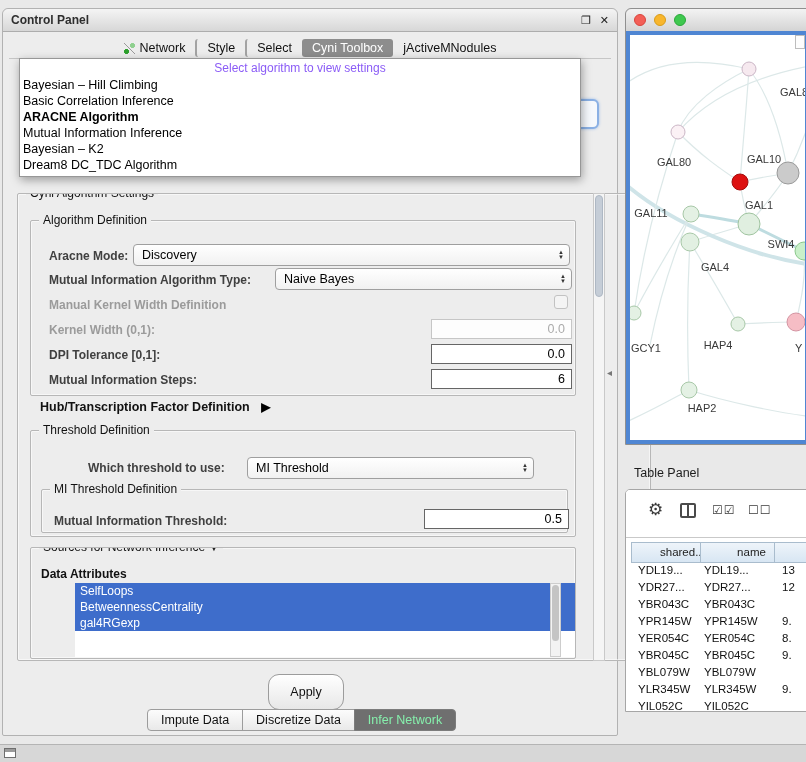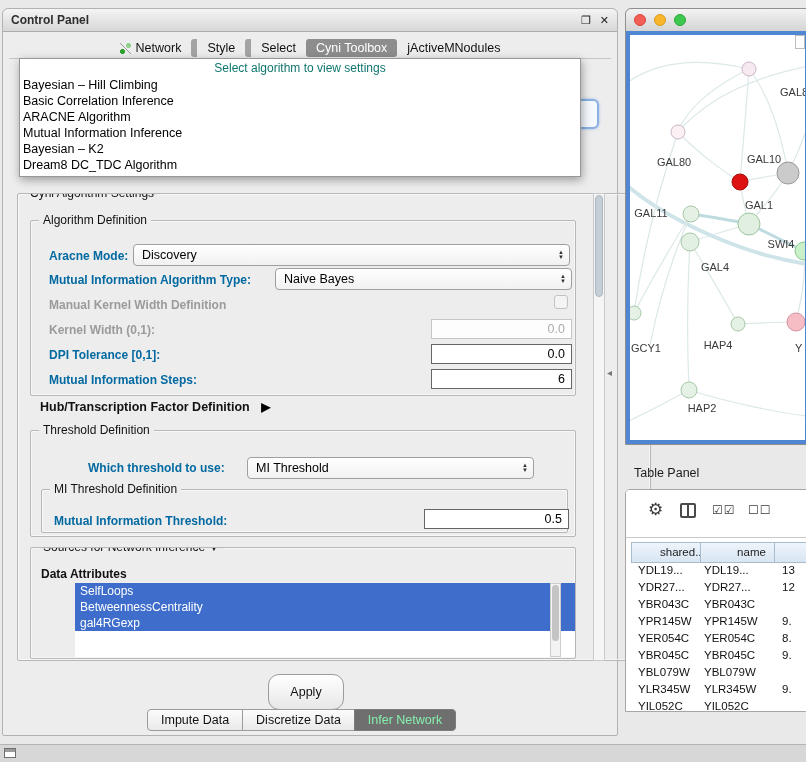--- a/index.html
+++ b/index.html
@@ -17,59 +17,59 @@
   .cp-titlebar{
     height:22px;display:flex;align-items:center;padding:0 8px;
     background:linear-gradient(#f4f4f4,#d7d7d7);
     border-bottom:1px solid #adadad;border-radius:6px 6px 0 0;
     font-size:12px;font-weight:bold;color:#2e2e2e;
   }
   .cp-winbtns{margin-left:auto;display:flex;gap:9px;font-weight:normal;}
   .winbtn{font-size:11px;color:#222;cursor:default;line-height:12px;}
   .cp-tabs{position:absolute;left:0;top:29px;width:100%;display:flex;justify-content:center;align-items:center;height:20px;}
   .tab{display:flex;align-items:center;padding:2px 10px;font-size:12.5px;color:#111;border-radius:3px;}
-  .cp-tabs .tab + .tab{border-left:6px solid #a3a3a3;border-radius:3px;}
+  .cp-tabs .tab + .tab{border-left:2px solid #a3a3a3;border-radius:3px;}
   .tab.active{background:var(--active-tab-gray,#8d8d8d);color:#fff;border-left:none !important;}
   .tab.active + .tab{border-left:none;}
   .net-glyph{display:inline-block;width:11px;height:11px;margin-right:5px;
     background:
       radial-gradient(circle at 2.5px 8.5px,#2da02d 2.2px,transparent 2.8px),
       radial-gradient(circle at 8.5px 2.5px,#8fd08f 2.2px,transparent 2.8px),
       linear-gradient(45deg,transparent 46%,#9a9a9a 46%,#9a9a9a 54%,transparent 54%);}
   .tab-underline{position:absolute;left:6px;right:6px;top:49px;border-top:1px solid #c6c6c6;}
 
   
   .combo-fragment{position:absolute;left:574px;top:90px;width:18px;height:26px;
     background:#f5f8fc;border:2px solid #8ab0e4;border-radius:0 6px 6px 0;
     box-shadow:0 0 3px #9dbdea;z-index:5;}
 
   
   .algo-popup{position:absolute;left:16px;top:49px;width:560px;z-index:30;
     background:#fff;border:1px solid #979797;box-shadow:1px 3px 9px rgba(0,0,0,.35);
     padding:1px 0 3px 0;}
-  .algo-placeholder{height:17px;line-height:17px;text-align:center;color:#0f766e;font-size:12px;}
+  .algo-placeholder{height:17px;line-height:17px;text-align:center;color:#8b5cf6;font-size:12px;}
   .algo-item{height:16px;line-height:16px;padding-left:3px;font-size:12.5px;color:#000;white-space:nowrap;}
-  .algo-item.selected{font-weight:normal;}
+  .algo-item.selected{font-weight:bold;}
 
   
   .fieldset{position:absolute;border:1px solid #b7b7b7;border-radius:2px;box-sizing:border-box;
     box-shadow:inset 0 0 0 1px rgba(255,255,255,.55);}
   .legend{position:absolute;top:-8px;left:8px;background:#ededed;padding:0 4px;font-size:12px;white-space:nowrap;}
   .legend.blue{color:var(--blue-label,#2727cf);}
   .legend.green{color:var(--green-label,#2fd32f);}
   .legend .tiny-arrow{font-size:10px;margin-left:4px;color:#222;}
 
   .settings-fs{left:14px;top:184px;width:634px;height:468px;overflow:hidden;}
   .settings-fs .legend{color:#111;}
   .algdef-fs{left:12px;top:26px;width:546px;height:176px;}
   .thr-fs{left:12px;top:236px;width:546px;height:107px;}
   .mi-fs{left:10px;top:58px;width:527px;height:44px;}
   .src-fs{left:12px;top:353px;width:546px;height:112px;overflow:hidden;}
 
-  .flabel{position:absolute;font-size:12px;font-weight:bold;color:#0369a1;white-space:nowrap;}
+  .flabel{position:absolute;font-size:12px;font-weight:bold;color:#404040;white-space:nowrap;}
   .flabel.disabled{color:#9b9b9b;}
 
   .combo{position:absolute;height:22px;box-sizing:border-box;display:flex;align-items:center;
     background:linear-gradient(#ffffff,#f1f1f1);border:1px solid #9f9f9f;border-radius:4px;
     font-size:12.5px;padding-left:8px;color:#000;}
   .combo .spin{margin-left:auto;margin-right:5px;display:flex;flex-direction:column;align-items:center;}
   .combo .spin i{font-style:normal;font-size:6px;line-height:5px;color:#333;}
 
   .tfield{position:absolute;height:20px;box-sizing:border-box;background:#fff;border:1px solid #666;
     font-size:12.5px;text-align:right;padding:2px 6px 0 0;color:#000;}

